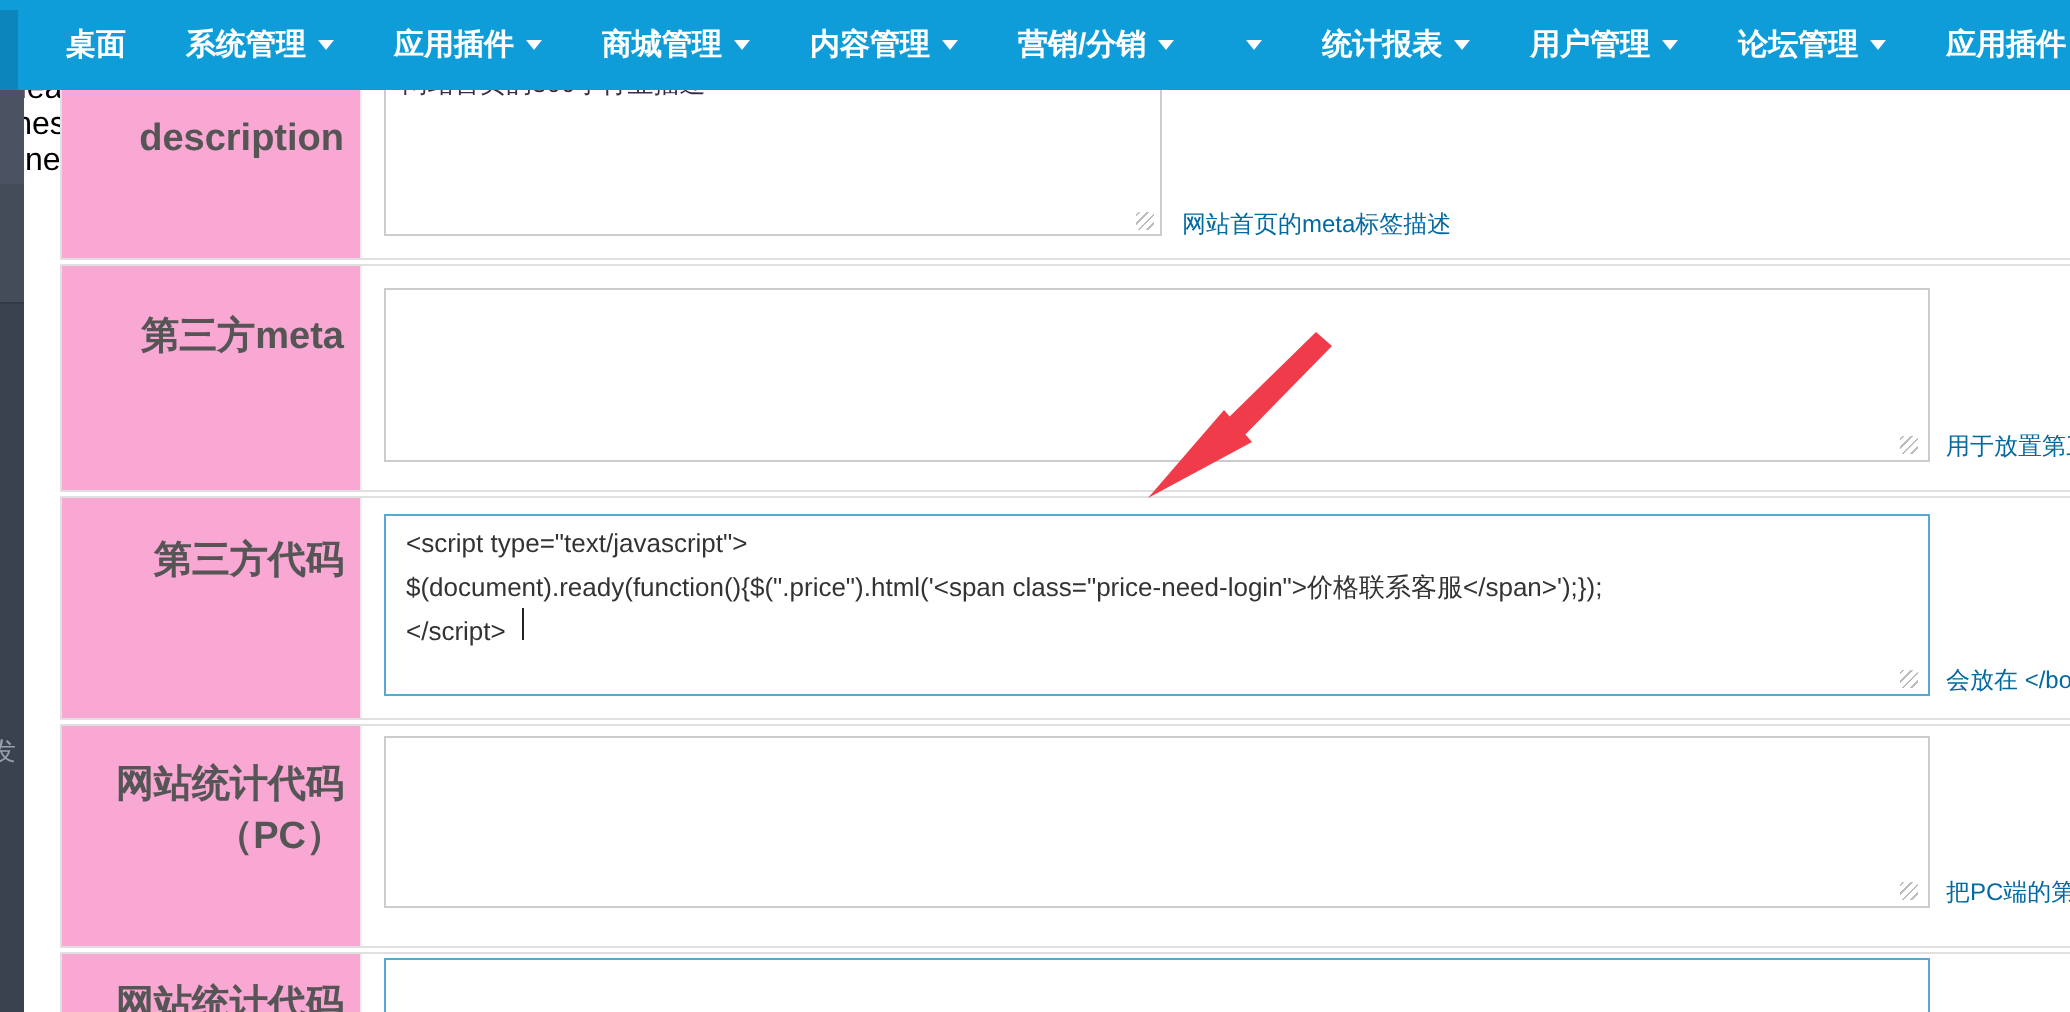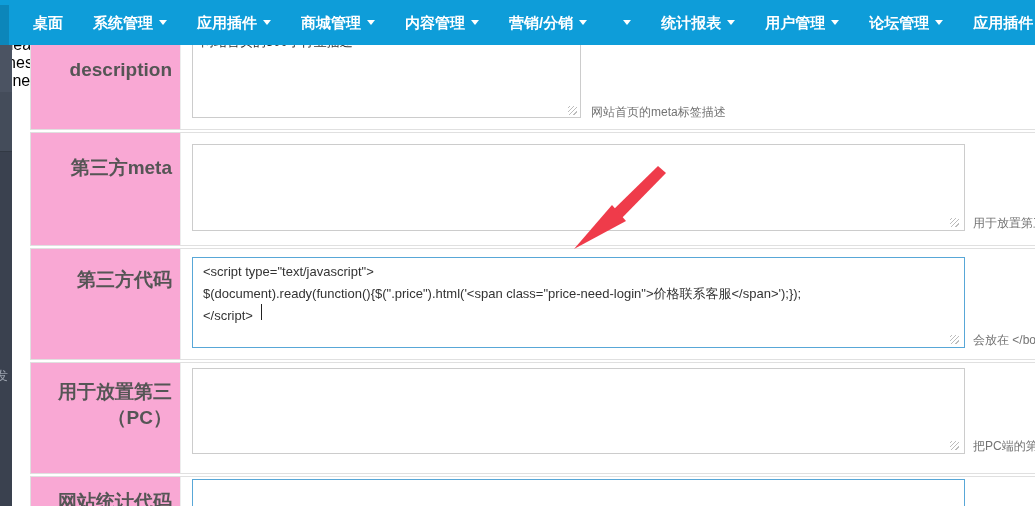--- a/index.html
+++ b/index.html
@@ -29,21 +29,21 @@
                background:#f9a8d4; border-right:1px solid #ededed;
                color:#555; font-size:19px; text-align:right; padding:0 8px 0 4px;font-weight:bold; }
   .ta { position:absolute; background:#fff; border:1px solid #ccc; resize:none;
         font-family:"Liberation Sans","DejaVu Sans",sans-serif; font-size:13px;
         line-height:20px; color:#333; padding:4px 8px; outline:none; }
   .ta.focus { border-color:#58a7d7; }
   .code-box { position:absolute; background:#fff; border:1px solid #58a7d7;
               font-size:13px; line-height:22px; color:#333; padding:3px 10px;
               white-space:pre; overflow:hidden; }
   .caret { position:absolute; width:1px; height:16px; background:#222; }
-  .hint { position:absolute; color:#737373; font-size:12px; white-space:nowrap; }
+  .hint { position:absolute; color:#0369a1; font-size:12px; white-space:nowrap; }
   .grip { position:absolute; width:9px; height:9px;
           background:repeating-linear-gradient(-45deg, transparent 0 2px, #bdbdbd 2px 3px); }
   
   .arrow-svg { position:absolute; left:560px; top:163px; z-index:6; }
 </style>
 </head>
 <body>
 
 
 
@@ -122,21 +122,21 @@
   <div class="code-box" style="left:161px; top:8px; width:773px; height:91px;">&lt;script type="text/javascript"&gt;
 $(document).ready(function(){$(".price").html('&lt;span class="price-need-login"&gt;价格联系客服&lt;/span&gt;');});
 &lt;/script&gt;</div>
   <span class="caret" style="left:230px; top:55px;"></span>
   <span class="grip" style="left:919px; top:86px;"></span>
   <span class="hint" style="left:942px; top:83px;">会放在 &lt;/bo</span>
 </div>
 
 
 <div class="row" style="top:362px; height:112px;">
-  <div class="row-label" style="padding-top:16px;">用于放置第三（PC）</div>
+  <div class="row-label" style="padding-top:16px;">网站统计代码（PC）</div>
   <textarea class="ta" style="left: 161px; top: 5px; width: 773px; height: 86px;"></textarea>
   <span class="grip" style="left:919px; top:78px;"></span>
   <span class="hint" style="left:942px; top:75px;">把PC端的第</span>
 </div>
 
 
 <div class="row" style="top:476px; height:110px;">
   <div class="row-label" style="padding-top:12px;">网站统计代码（手机）</div>
   <textarea class="ta focus" style="left: 161px; top: 2px; width: 773px; height: 88px;"></textarea>
 </div>

